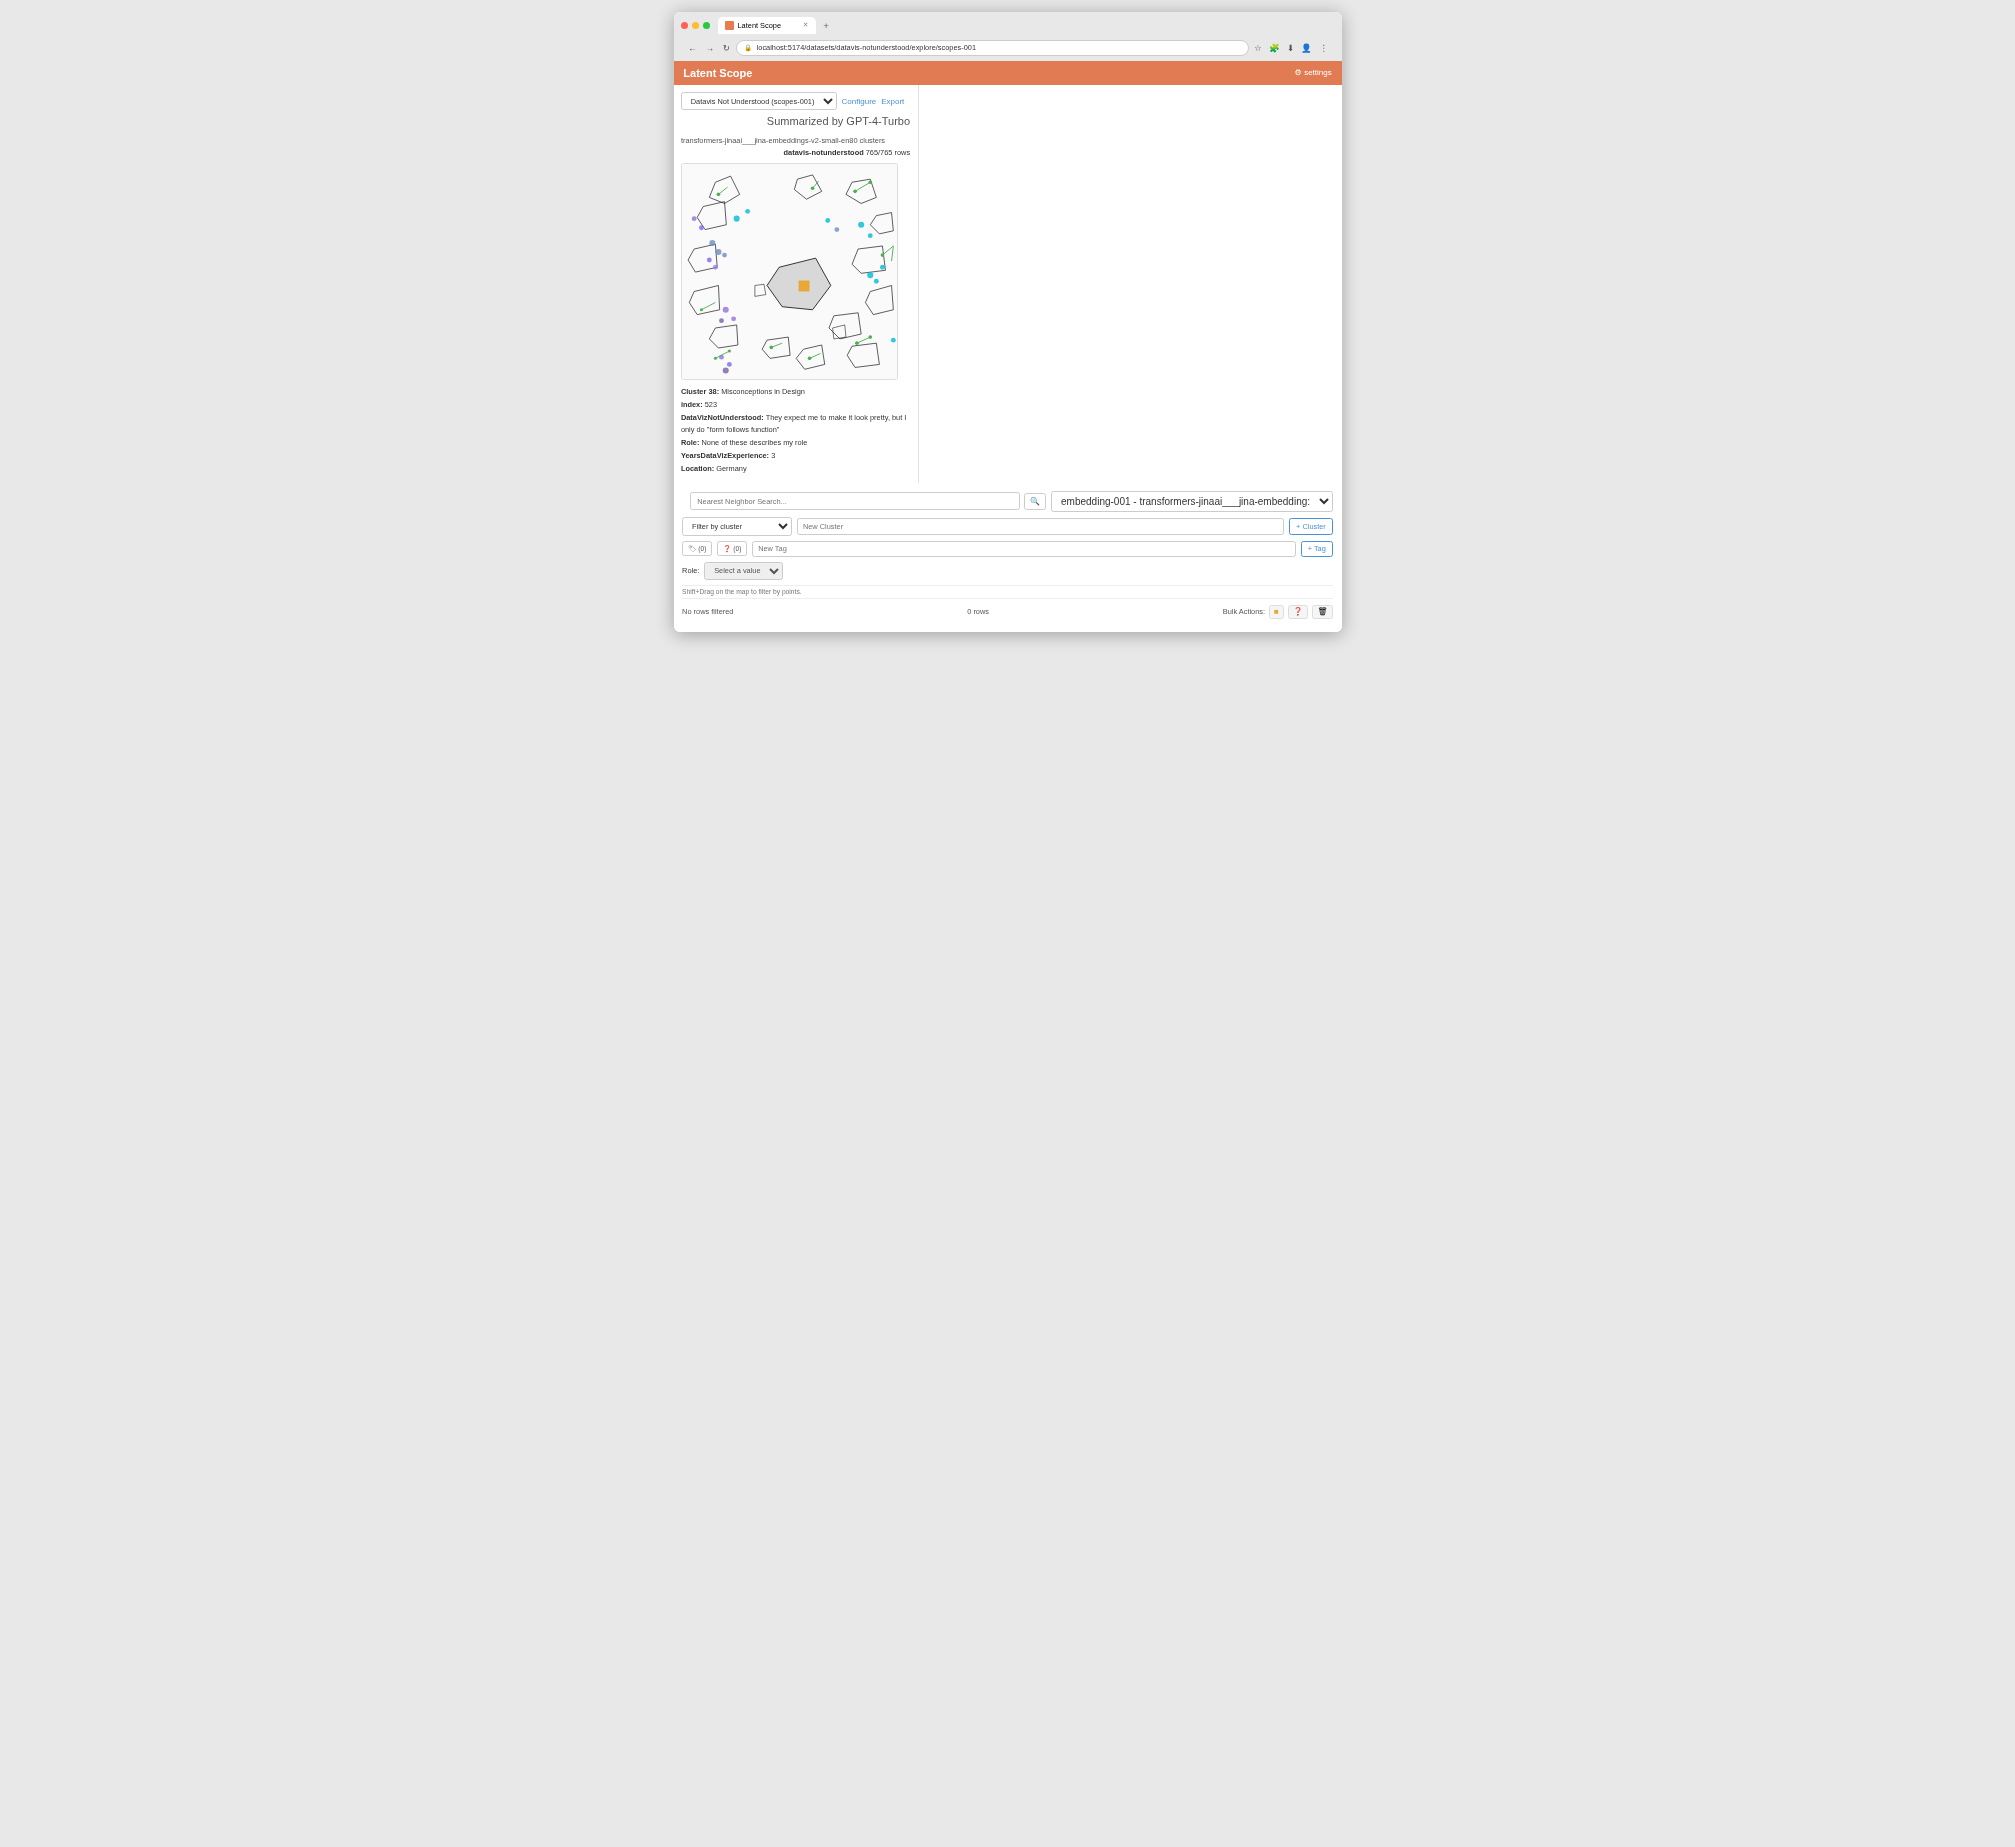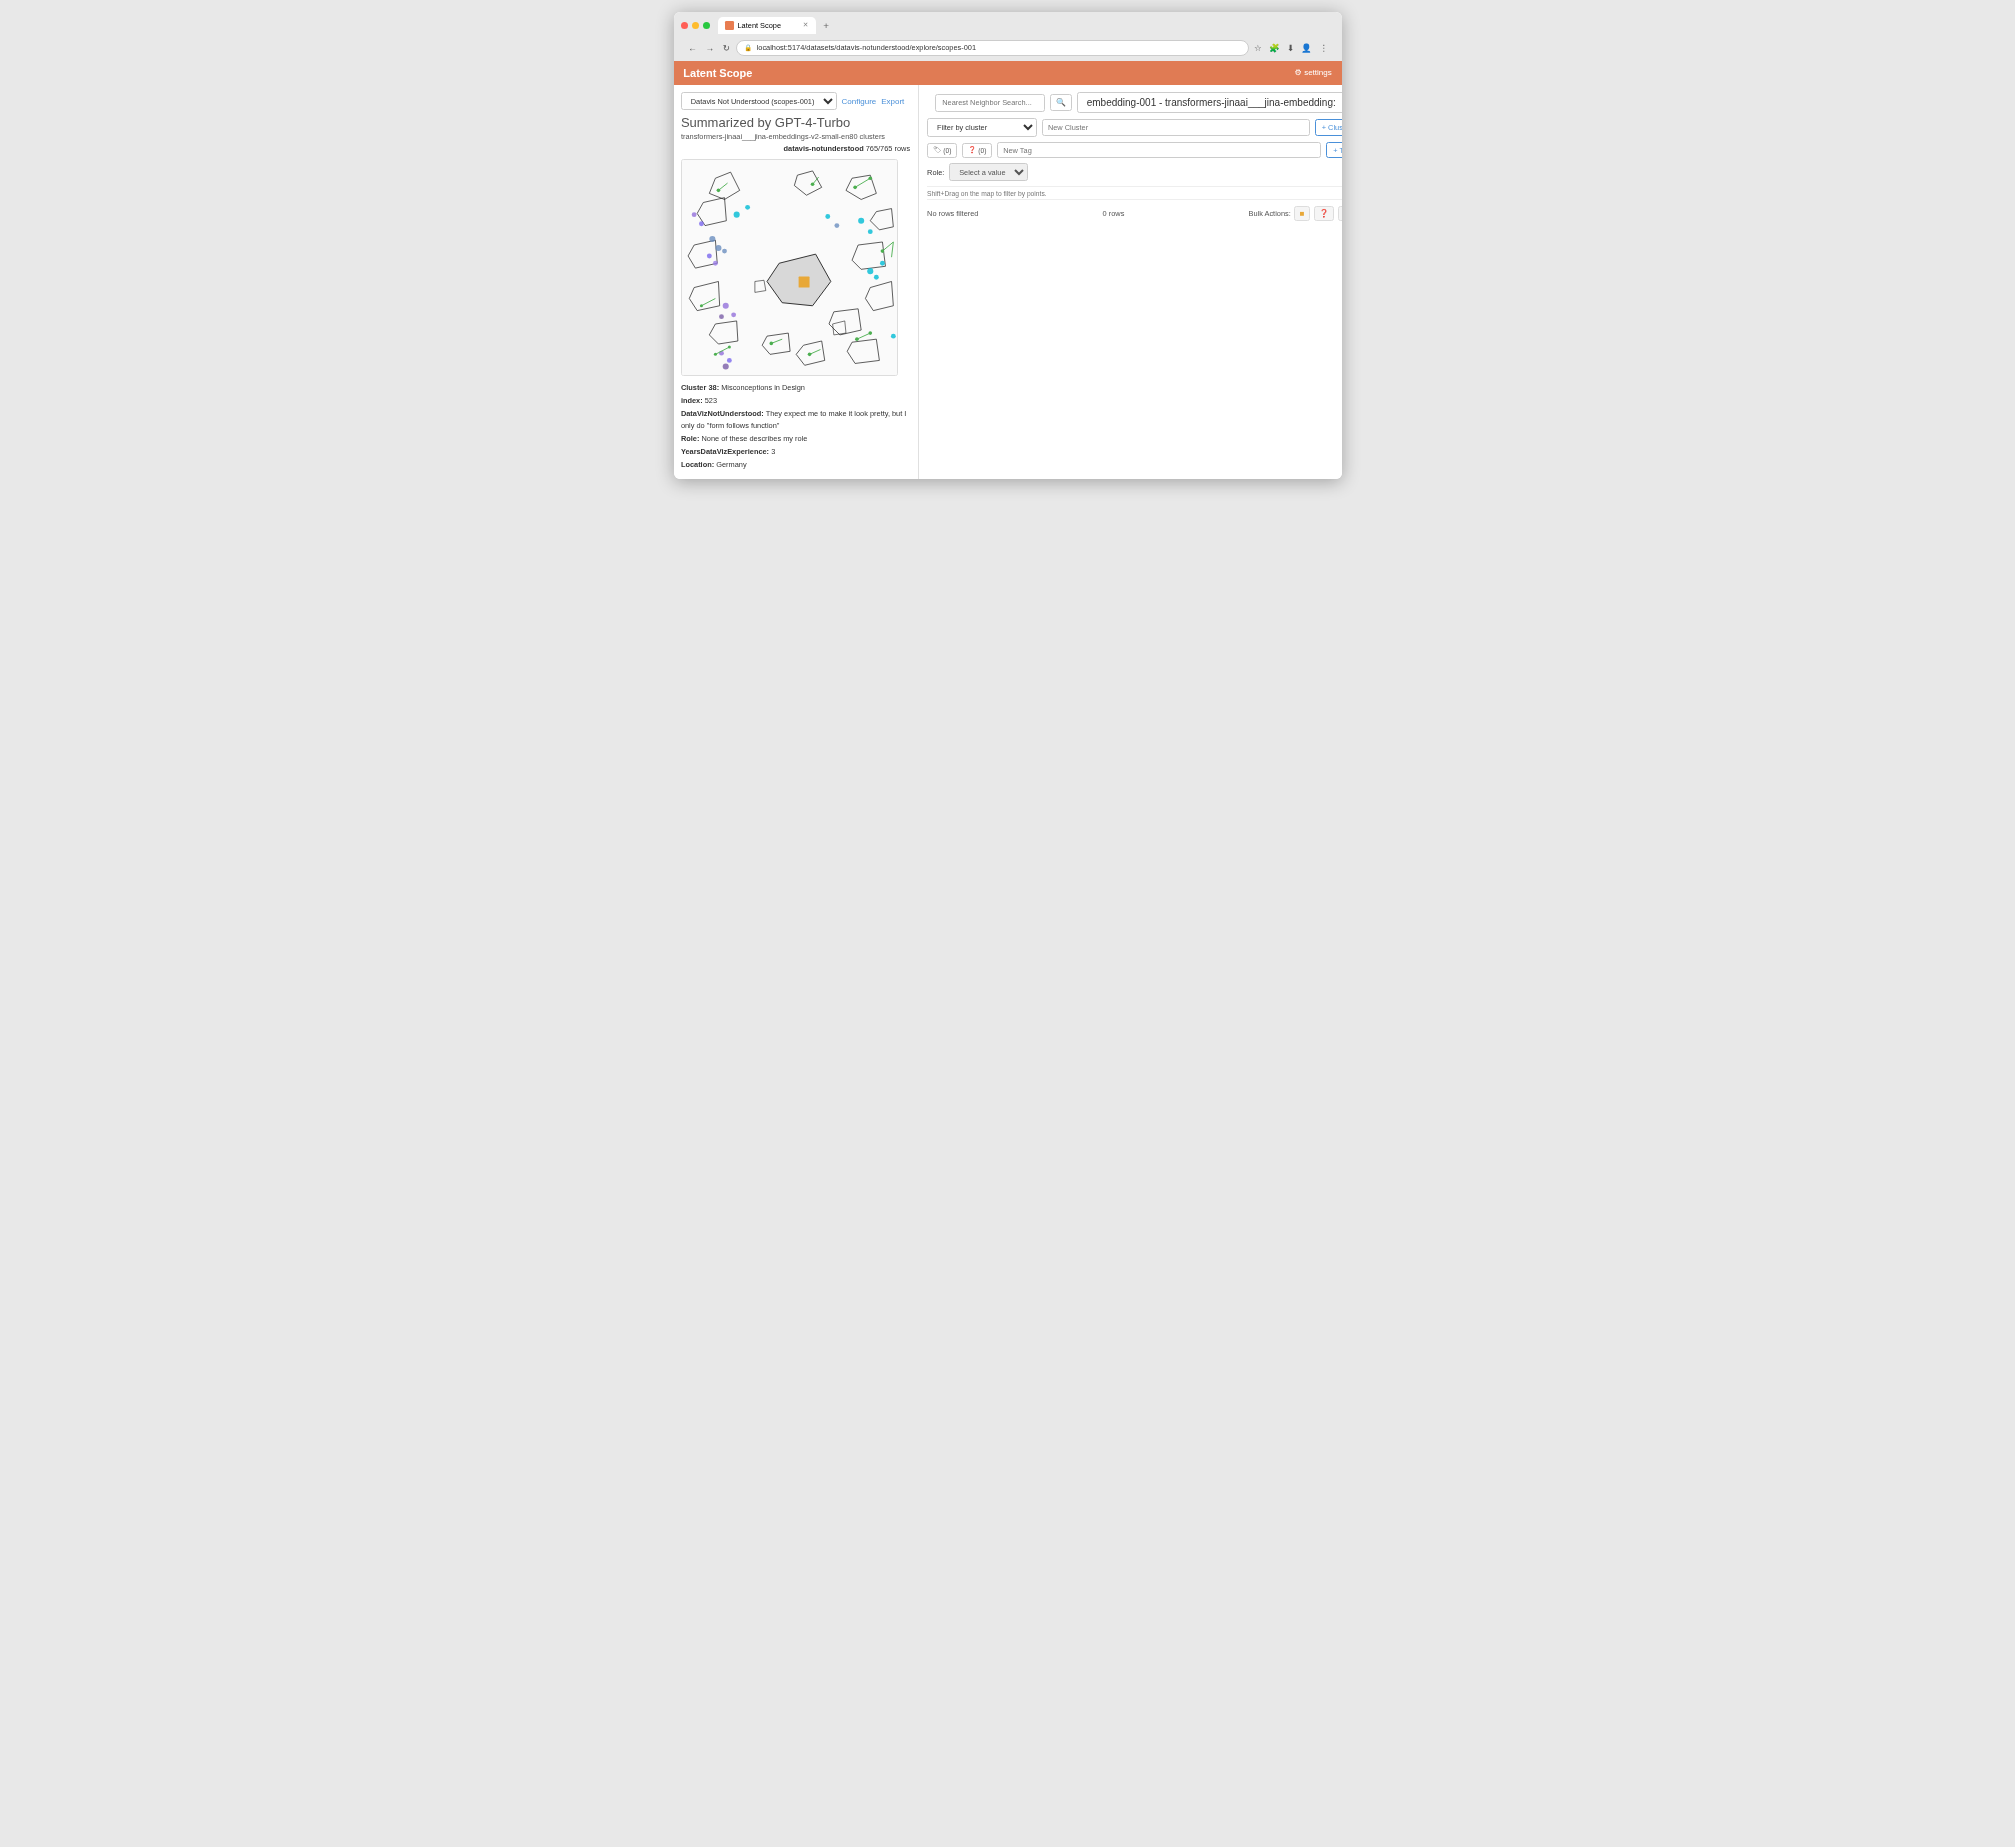--- a/index.html
+++ b/index.html
@@ -141,20 +141,21 @@
       font-size: 8px;
       display: flex;
       align-items: center;
       gap: 2.5px;
       cursor: pointer;
     }
     
     .app-body {
       display: flex;
       background: #fff;
+      flex-direction: column;
     }
     
     .left-panel {
       width: 245px;
       min-width: 245px;
       border-right: 0.6px solid #e0e0e0;
       padding: 7.4px;
     }
     .dataset-selector {
       display: flex;
@@ -179,23 +180,24 @@
       text-decoration: none;
     }
     .export-link {
       color: #4a90d9;
       font-size: 8px;
       font-weight: 500;
       cursor: pointer;
       text-decoration: none;
     }
     .dataset-meta {
-      font-size: 13px;
-      color: #555;
-      margin-bottom: 2px;
+      font-size: 11px;
+      color: #555;
+      margin-bottom: 9px;
+      text-align: right;
     }
     .dataset-meta-model {
       font-size: 7.4px;
       color: #555;
       margin-bottom: 2.5px;
     }
     .dataset-name-row {
       font-size: 7.4px;
       color: #333;
       margin-bottom: 6.1px;

